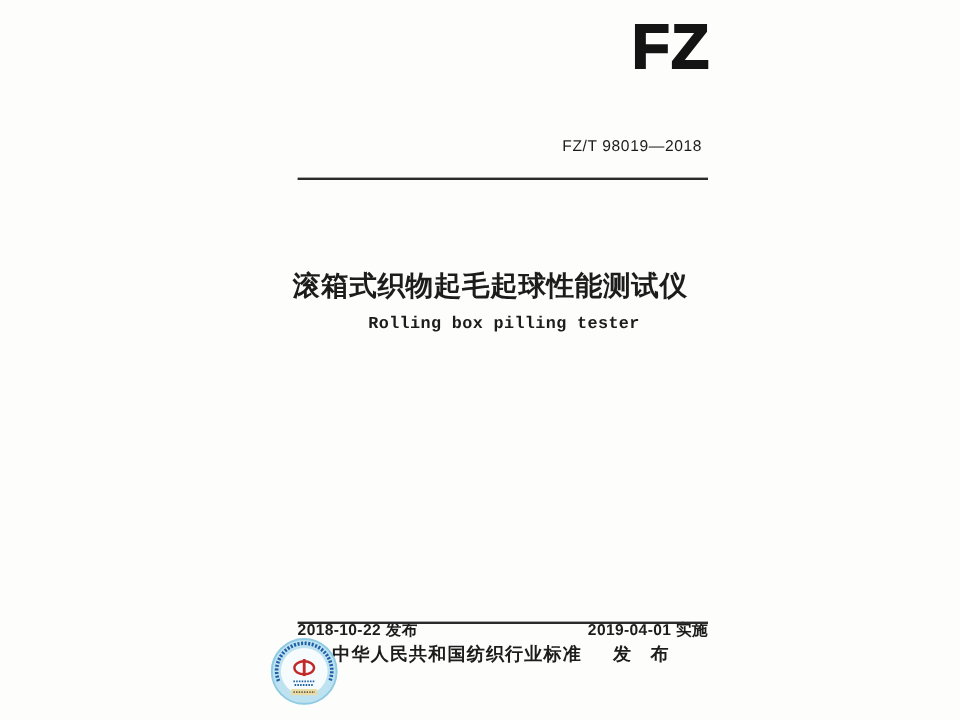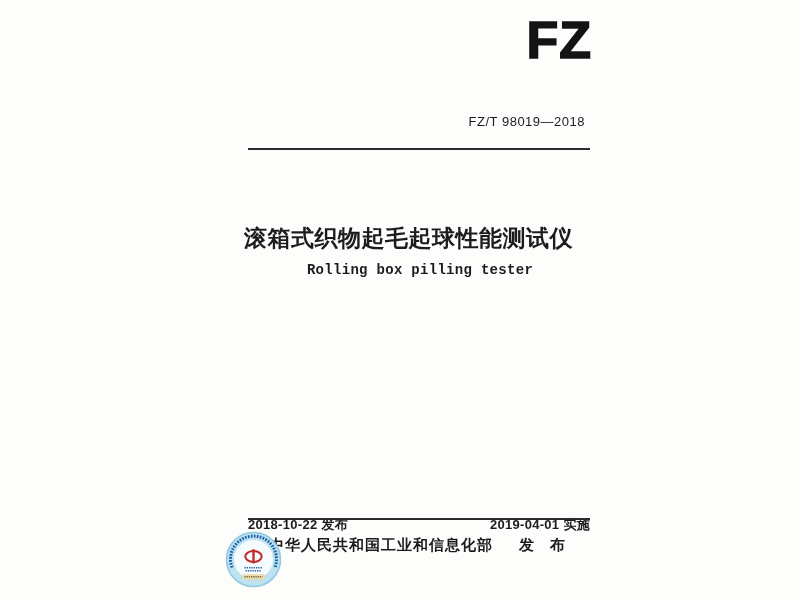--- a/index.html
+++ b/index.html
@@ -169,21 +169,21 @@
       <span>2018-10-22</span><span class="label-gap">发布</span>
     </span>
     <span>
       <span>2019-04-01</span><span class="label-gap">实施</span>
     </span>
   </div>
 
   <div class="rule rule-bottom"></div>
 
   <div class="publisher-row">
-    <span>中华人民共和国工业和信息化部</span><span class="release-label">发 布</span>
+    <span>中华人民共和国纺织行业标准</span><span class="release-label">发 布</span>
   </div>
 
   <div class="seal">
     <svg viewBox="0 0 57 57">
       <circle class="s-outer" cx="28.5" cy="28.5" r="27.5"></circle>
       <circle class="s-ring" cx="28.5" cy="28.5" r="27"></circle>
       <circle class="s-inner" cx="28.5" cy="28.5" r="19.5"></circle>
       <path class="s-arc" d="M 7.1,36.5 A 23,23 0 1 1 49.9,36.5"></path>
       <ellipse class="s-emblem" cx="28.5" cy="25.5" rx="8.2" ry="5.4"></ellipse>
       <rect class="s-emblem-bar" x="27.3" y="18.2" width="2.4" height="14.2"></rect>

